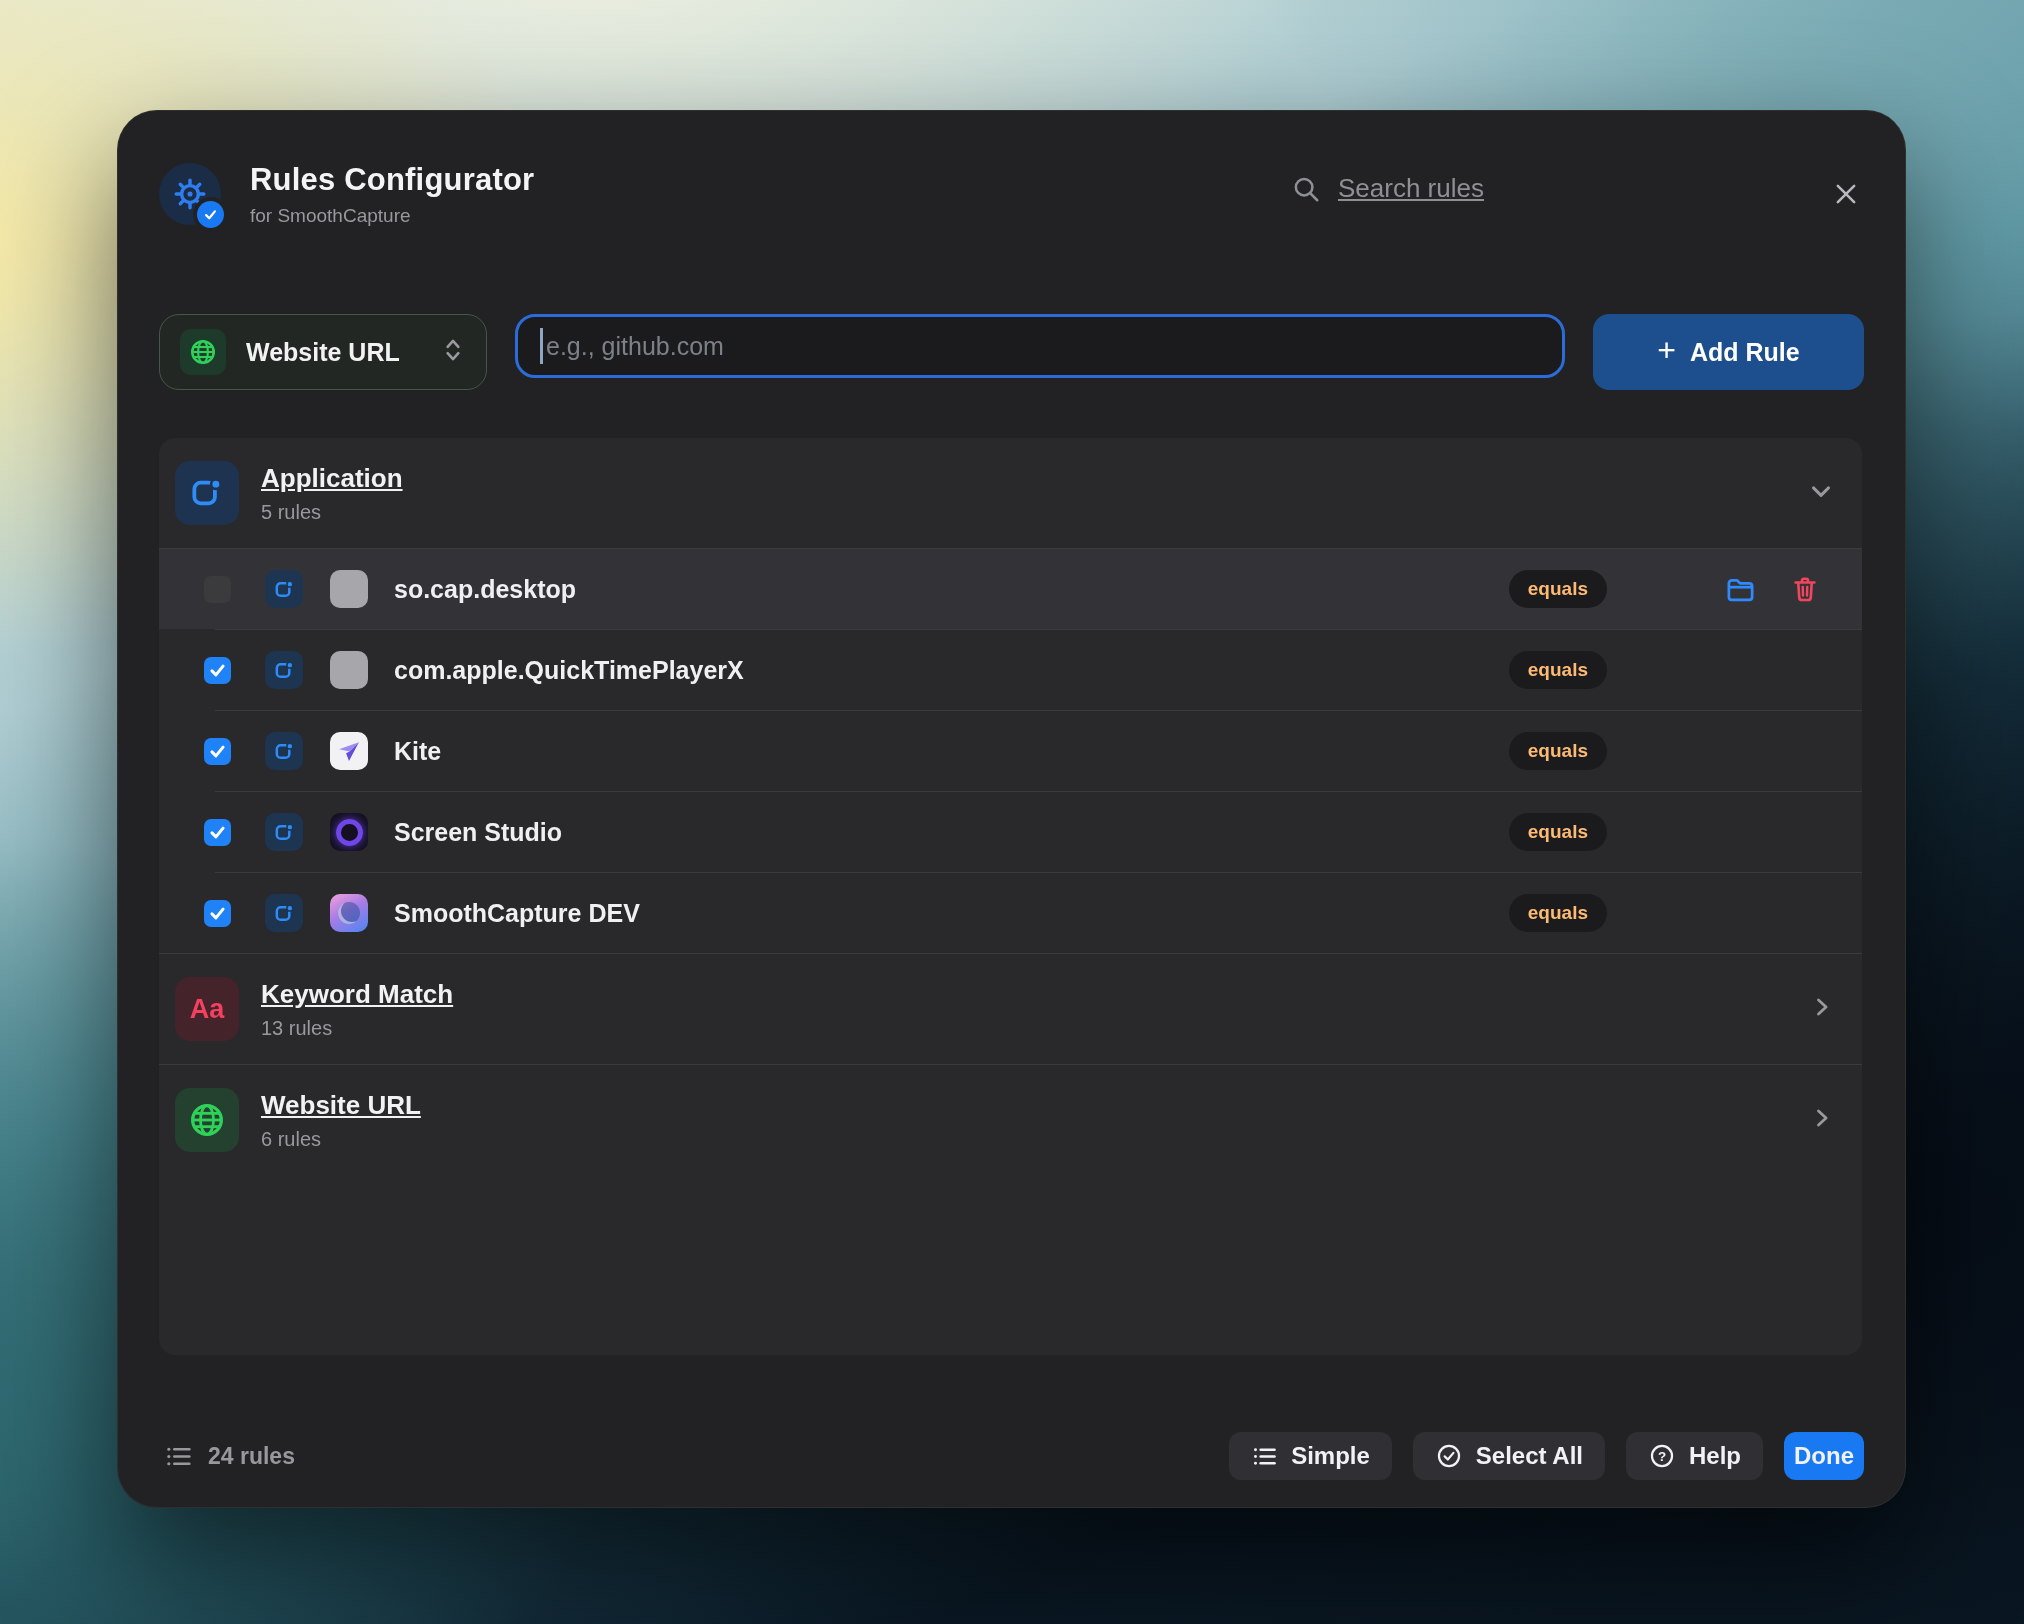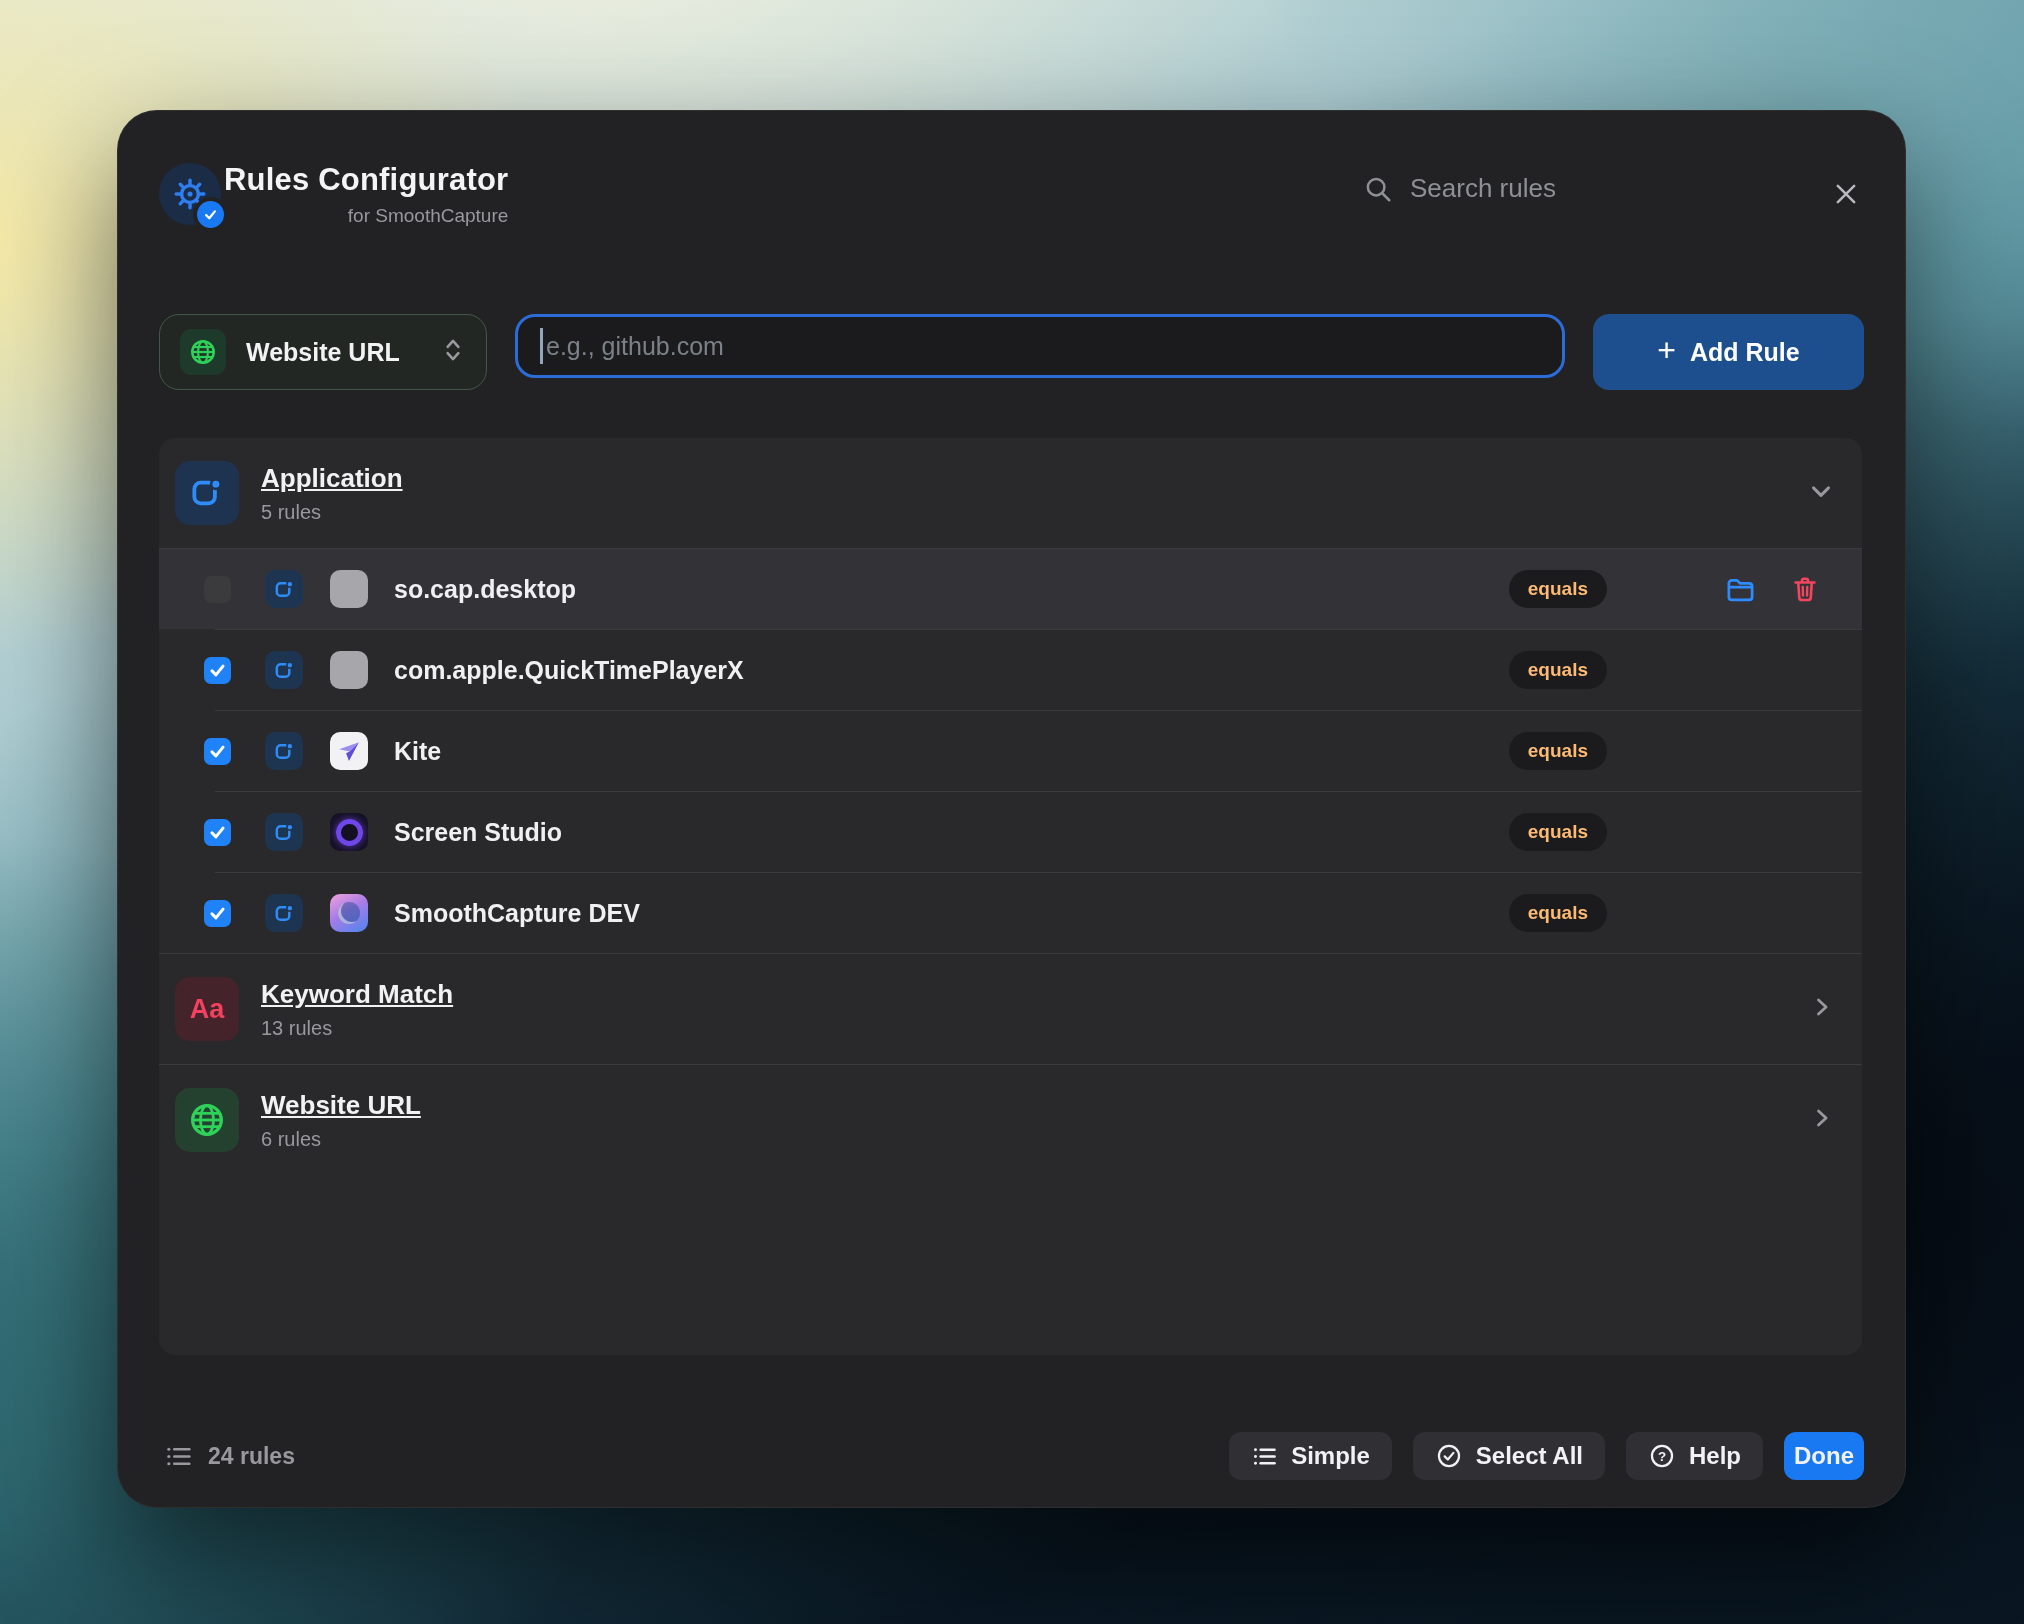--- a/index.html
+++ b/index.html
@@ -26,25 +26,25 @@
     box-shadow:0 50px 120px rgba(0,0,0,.55);
     outline:1px solid rgba(255,255,255,.06); outline-offset:-1px;
   }
   
   .hdr { position:absolute; left:42px; right:45px; top:48px; height:72px; display:flex; align-items:center; }
   .logo { width:62px; height:62px; border-radius:50%; background:#1b2c47; position:relative;
           display:flex; align-items:center; justify-content:center; flex:none; }
   .logo-badge { position:absolute; right:-3px; bottom:-3px; width:27px; height:27px; border-radius:50%;
           background:#1879f2; display:flex; align-items:center; justify-content:center;
           box-shadow:0 0 0 4px #222224; }
-  .titles { margin-left:3px;text-align:right; }
+  .titles { margin-left:29px; }
   .title { font-size:31px; font-weight:bold; color:#f4f4f6; letter-spacing:.2px; }
   .subtitle { font-size:19px; color:#98989d; margin-top:7px; }
-  .search { position:absolute; left:1204px; top:15px; display:flex; align-items:center; gap:17px;
-            color:#8e9094; font-size:26px; cursor:text; }
+  .search { position:absolute; left:1132px; top:15px; display:flex; align-items:center; gap:17px;
+            color:#8e9094; font-size:26px; cursor:text;text-decoration:underline; }
   .close-btn { margin-left:auto; width:30px; height:30px; display:flex; align-items:center;
                justify-content:center; cursor:pointer; background:none; border:none; padding:0; }
   
   .toolbar { position:absolute; left:42px; top:204px; width:1705px; height:76px; display:flex; gap:28px; }
   .selector { width:328px; height:76px; border:1.5px solid #44584a; border-radius:20px; background:#232723;
               display:flex; align-items:center; padding:0 20px 0 20px; gap:20px; cursor:pointer; }
   .sel-tile { width:46px; height:46px; border-radius:11px; background:#1e3a2b;
               display:flex; align-items:center; justify-content:center; flex:none; }
   .sel-lbl { font-size:25px; font-weight:600; color:#f2f2f4; }
   .updown { margin-left:auto; }

